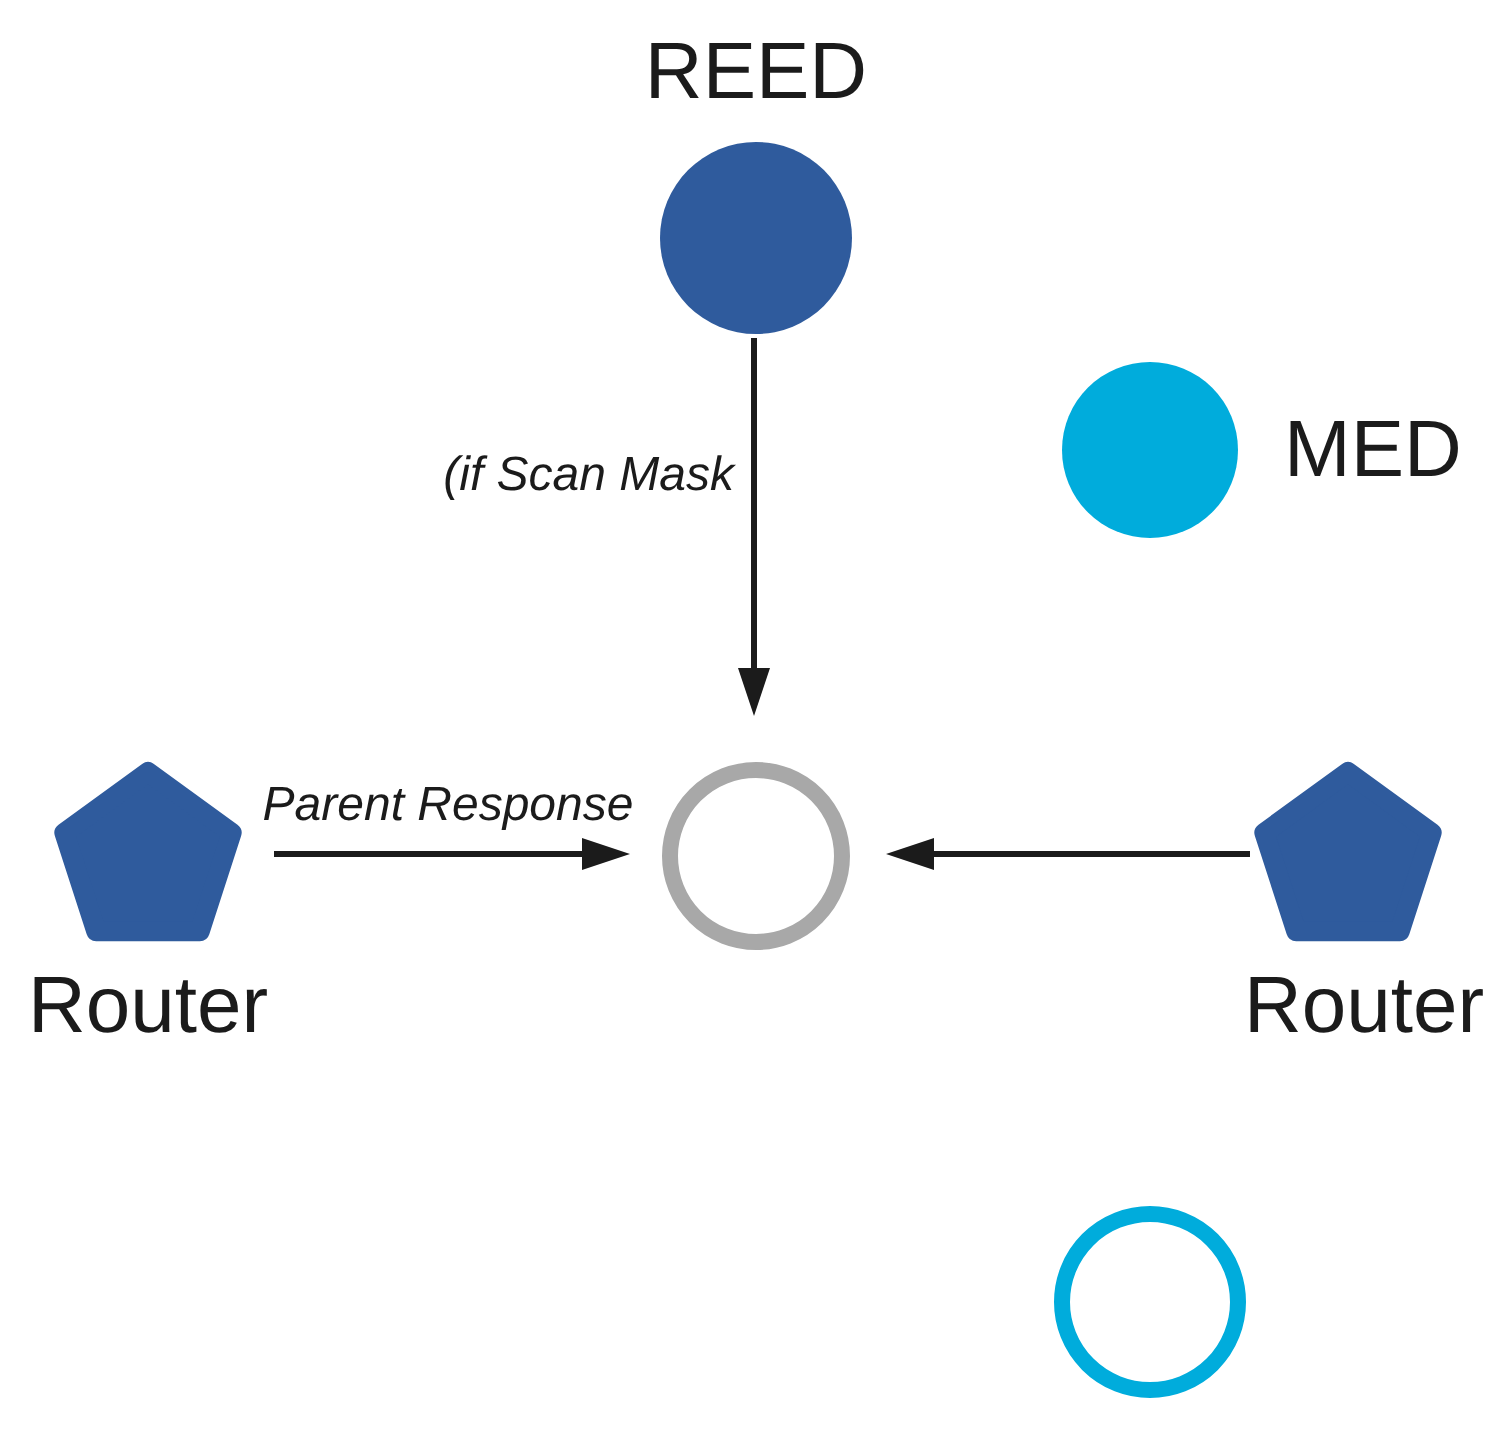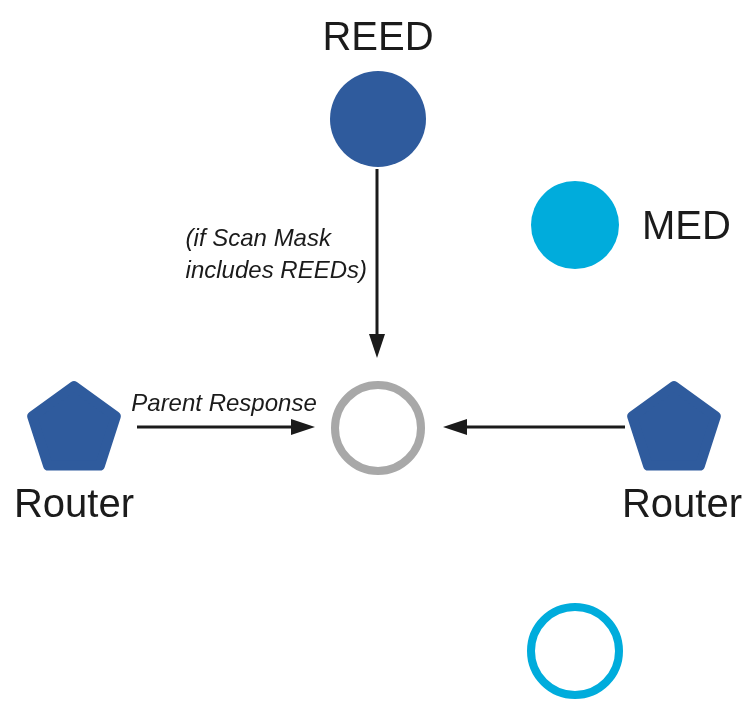--- a/index.html
+++ b/index.html
@@ -119,18 +119,17 @@
 
   <div class="abs node-label" style="left:608px; top:202px;margin-left:34px;">MED</div>
 
 
   <div class="abs node-label centered-x" style="left:74px; top:480px;">Router</div>
 
   <div class="abs node-label centered-x" style="left:682px; top:480px;">Router</div>
 
   <div class="abs annotation" id="scan-mask-note">
     <div>(if Scan Mask</div>
-    <div>includes REEDs)</div>
   </div>
 
   <div class="abs annotation" id="parent-response-note">Parent Response</div>
 
 </div>
 
 </body></html>

